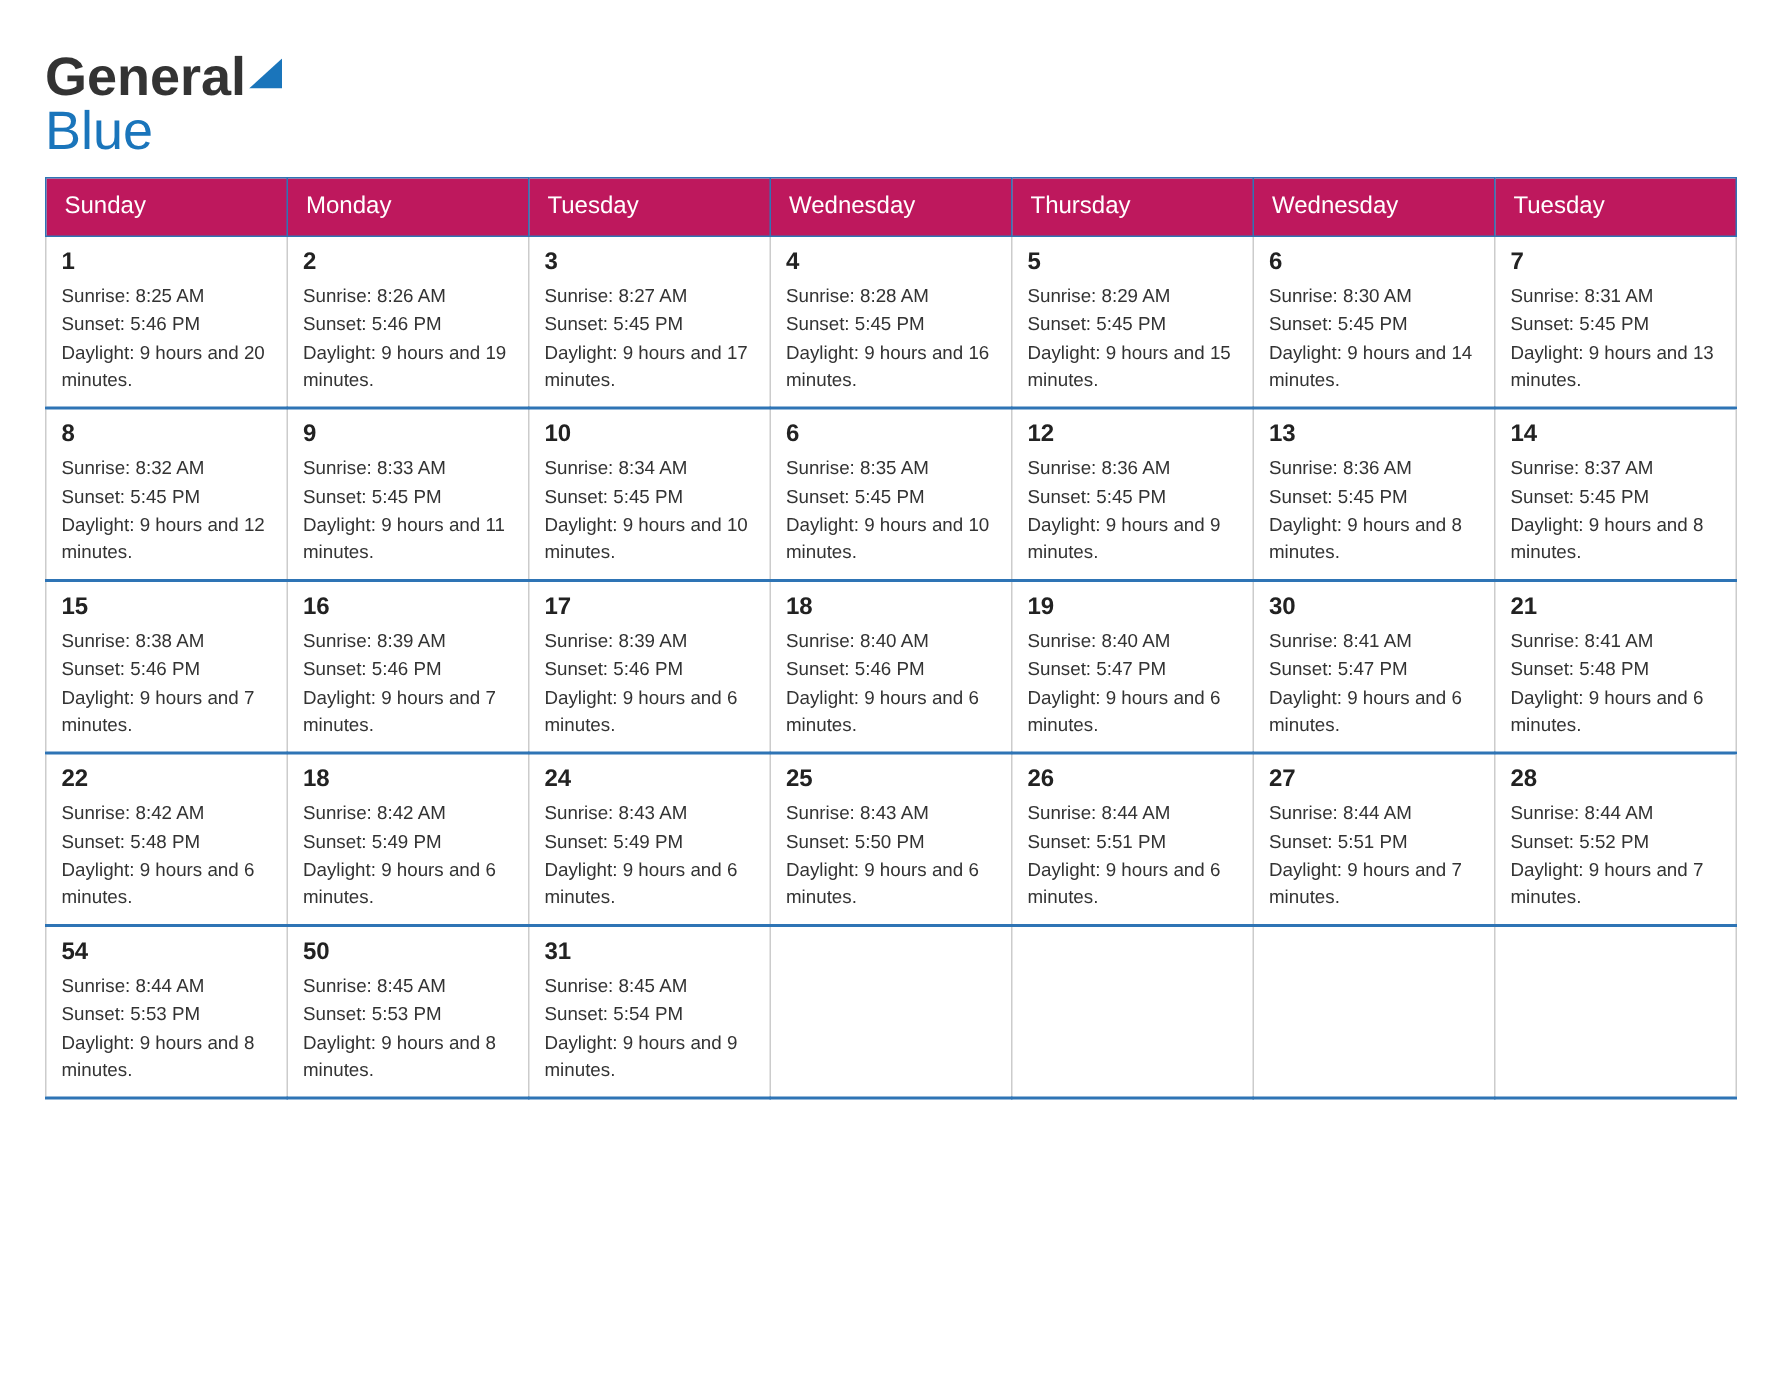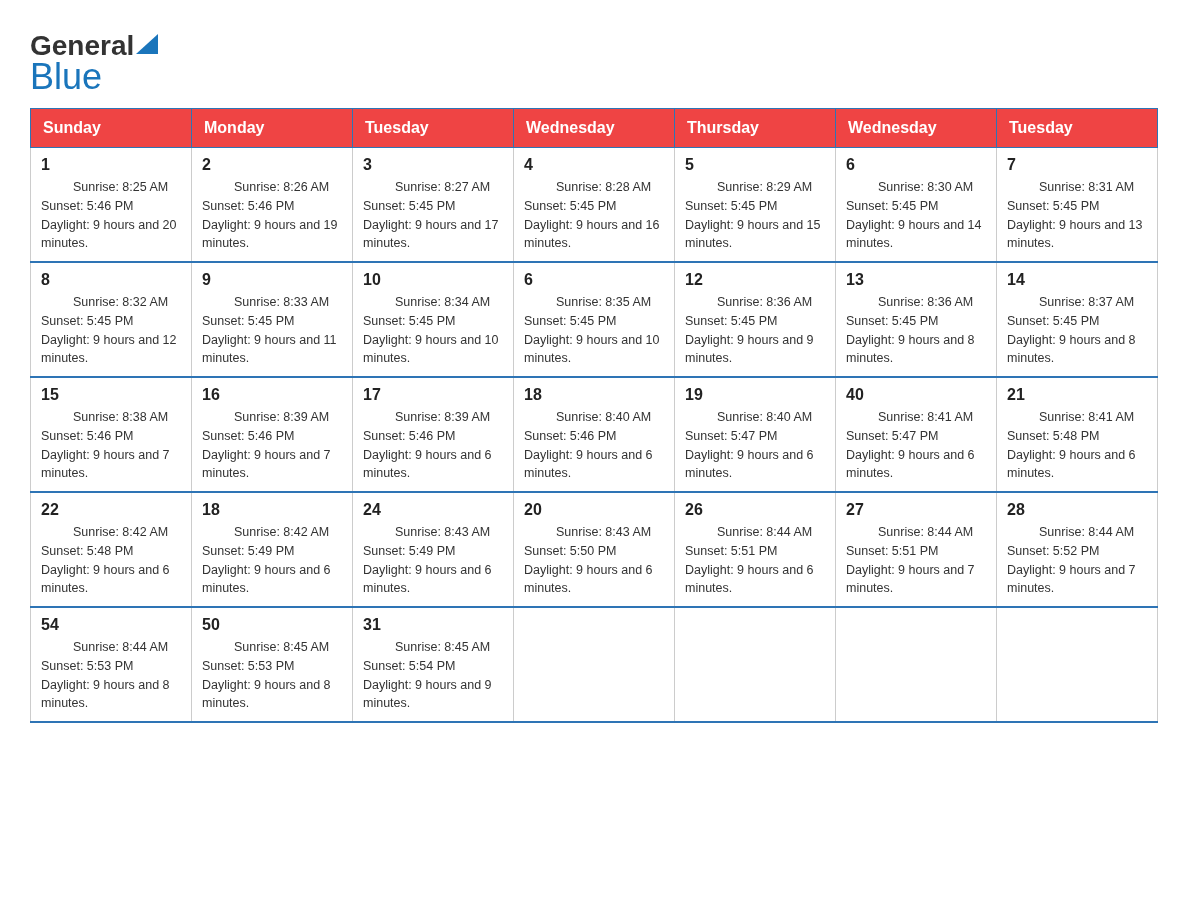--- a/index.html
+++ b/index.html
@@ -34,24 +34,24 @@
       font-size: 22px;
       color: #444;
       margin-top: 4px;
     }
     .calendar {
       width: 100%;
       border-collapse: collapse;
       margin-top: 10px;
     }
     .calendar thead tr th {
-      background-color: #ef4444;
+      background-color: #be185d;
       color: #ffffff;
       font-size: 16px;
-      font-weight: bold;
+      font-weight: normal;
       padding: 10px 12px;
       text-align: left;
       border: 1px solid #2e74b5;
     }
     .calendar tbody tr td {
       vertical-align: top;
       border: 1px solid #cccccc;
       padding: 8px 10px;
       font-size: 13px;
       color: #333;
@@ -62,37 +62,36 @@
       font-size: 16px;
       font-weight: bold;
       color: #222;
       display: block;
       margin-bottom: 4px;
     }
     .calendar tbody tr td .day-info {
       font-size: 12.5px;
       line-height: 1.5;
       color: #333;
-      margin-left: 32px;
     }
     .calendar tbody tr {
       border-bottom: 2px solid #2e74b5;
     }
     .empty-cell {
       background: #fff;
     }
   </style>
 </head>
 <body>
 
 <div class="header-row">
   <div class="logo">
     <div style="display:flex;flex-direction:column;align-items:flex-start;">
       <div style="display:flex;align-items:center;">
-        <span style="font-size:28px;font-weight:bold;color:#333;">General</span>
+        <span style="font-size:36px;font-weight:bold;color:#333;">General</span>
         <svg width="22" height="20" viewBox="0 0 22 20" style="margin-left:2px;margin-top:-4px;">
           <polygon points="0,20 22,0 22,20" fill="#1a75bb"></polygon>
         </svg>
       </div>
       <span style="font-size:36px;font-weight:normal;color:#1a75bb;margin-top:-6px;">Blue</span>
     </div>
   </div>
   <div class="title-block">
     <div class="main-title"></div>
     <div class="subtitle"></div>
@@ -187,21 +186,21 @@
         </td>
         <td>
           <span class="day-num">18</span>
           <span class="day-info">Sunrise: 8:40 AM<br>Sunset: 5:46 PM<br>Daylight: 9 hours and 6 minutes.</span>
         </td>
         <td>
           <span class="day-num">19</span>
           <span class="day-info">Sunrise: 8:40 AM<br>Sunset: 5:47 PM<br>Daylight: 9 hours and 6 minutes.</span>
         </td>
         <td>
-          <span class="day-num">40</span>
+          <span class="day-num">30</span>
           <span class="day-info">Sunrise: 8:41 AM<br>Sunset: 5:47 PM<br>Daylight: 9 hours and 6 minutes.</span>
         </td>
         <td>
           <span class="day-num">21</span>
           <span class="day-info">Sunrise: 8:41 AM<br>Sunset: 5:48 PM<br>Daylight: 9 hours and 6 minutes.</span>
         </td>
       </tr>
       <tr>
         <td>
           <span class="day-num">22</span>
@@ -209,21 +208,21 @@
         </td>
         <td>
           <span class="day-num">18</span>
           <span class="day-info">Sunrise: 8:42 AM<br>Sunset: 5:49 PM<br>Daylight: 9 hours and 6 minutes.</span>
         </td>
         <td>
           <span class="day-num">24</span>
           <span class="day-info">Sunrise: 8:43 AM<br>Sunset: 5:49 PM<br>Daylight: 9 hours and 6 minutes.</span>
         </td>
         <td>
-          <span class="day-num">20</span>
+          <span class="day-num">25</span>
           <span class="day-info">Sunrise: 8:43 AM<br>Sunset: 5:50 PM<br>Daylight: 9 hours and 6 minutes.</span>
         </td>
         <td>
           <span class="day-num">26</span>
           <span class="day-info">Sunrise: 8:44 AM<br>Sunset: 5:51 PM<br>Daylight: 9 hours and 6 minutes.</span>
         </td>
         <td>
           <span class="day-num">27</span>
           <span class="day-info">Sunrise: 8:44 AM<br>Sunset: 5:51 PM<br>Daylight: 9 hours and 7 minutes.</span>
         </td>

